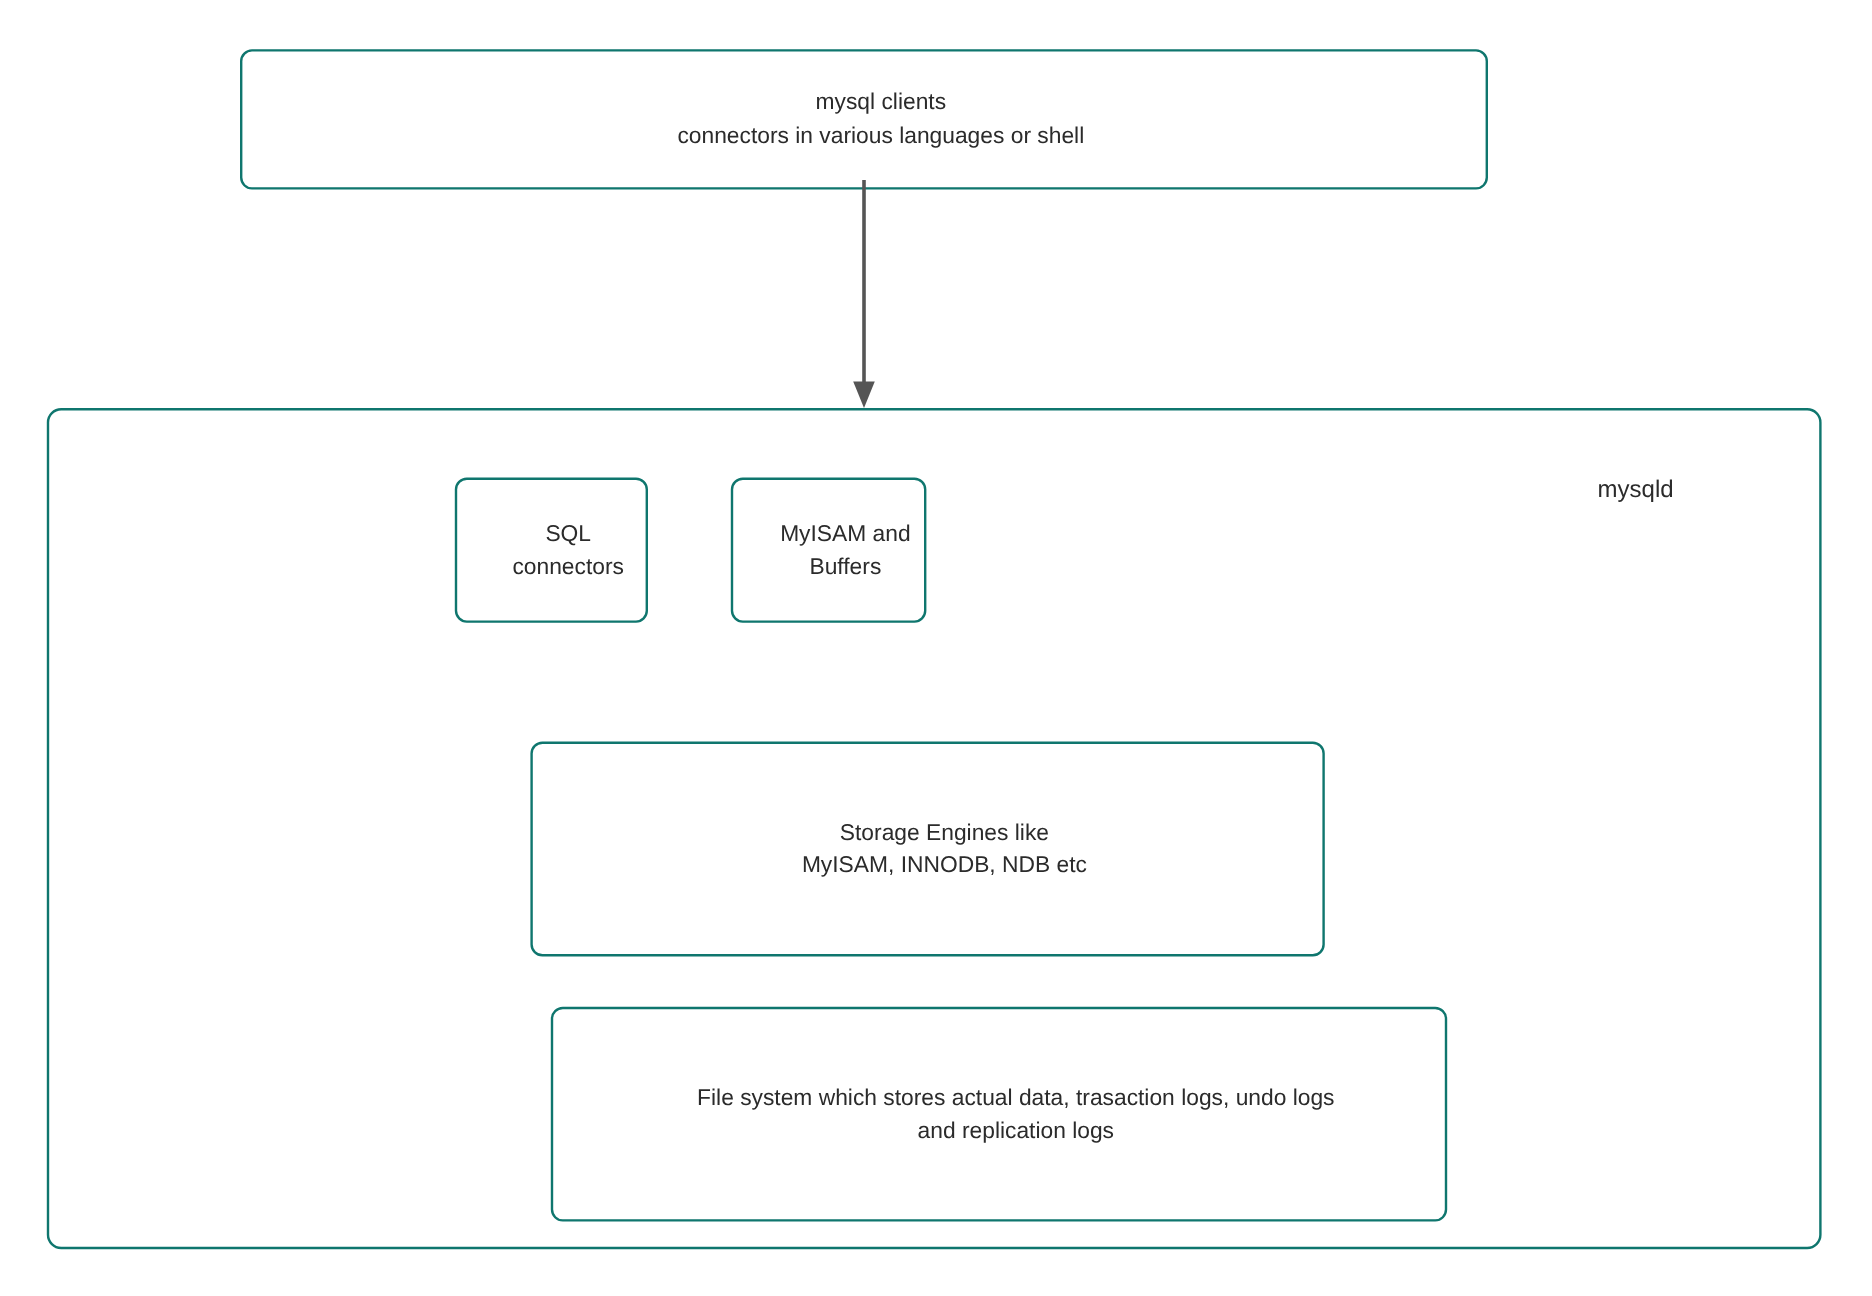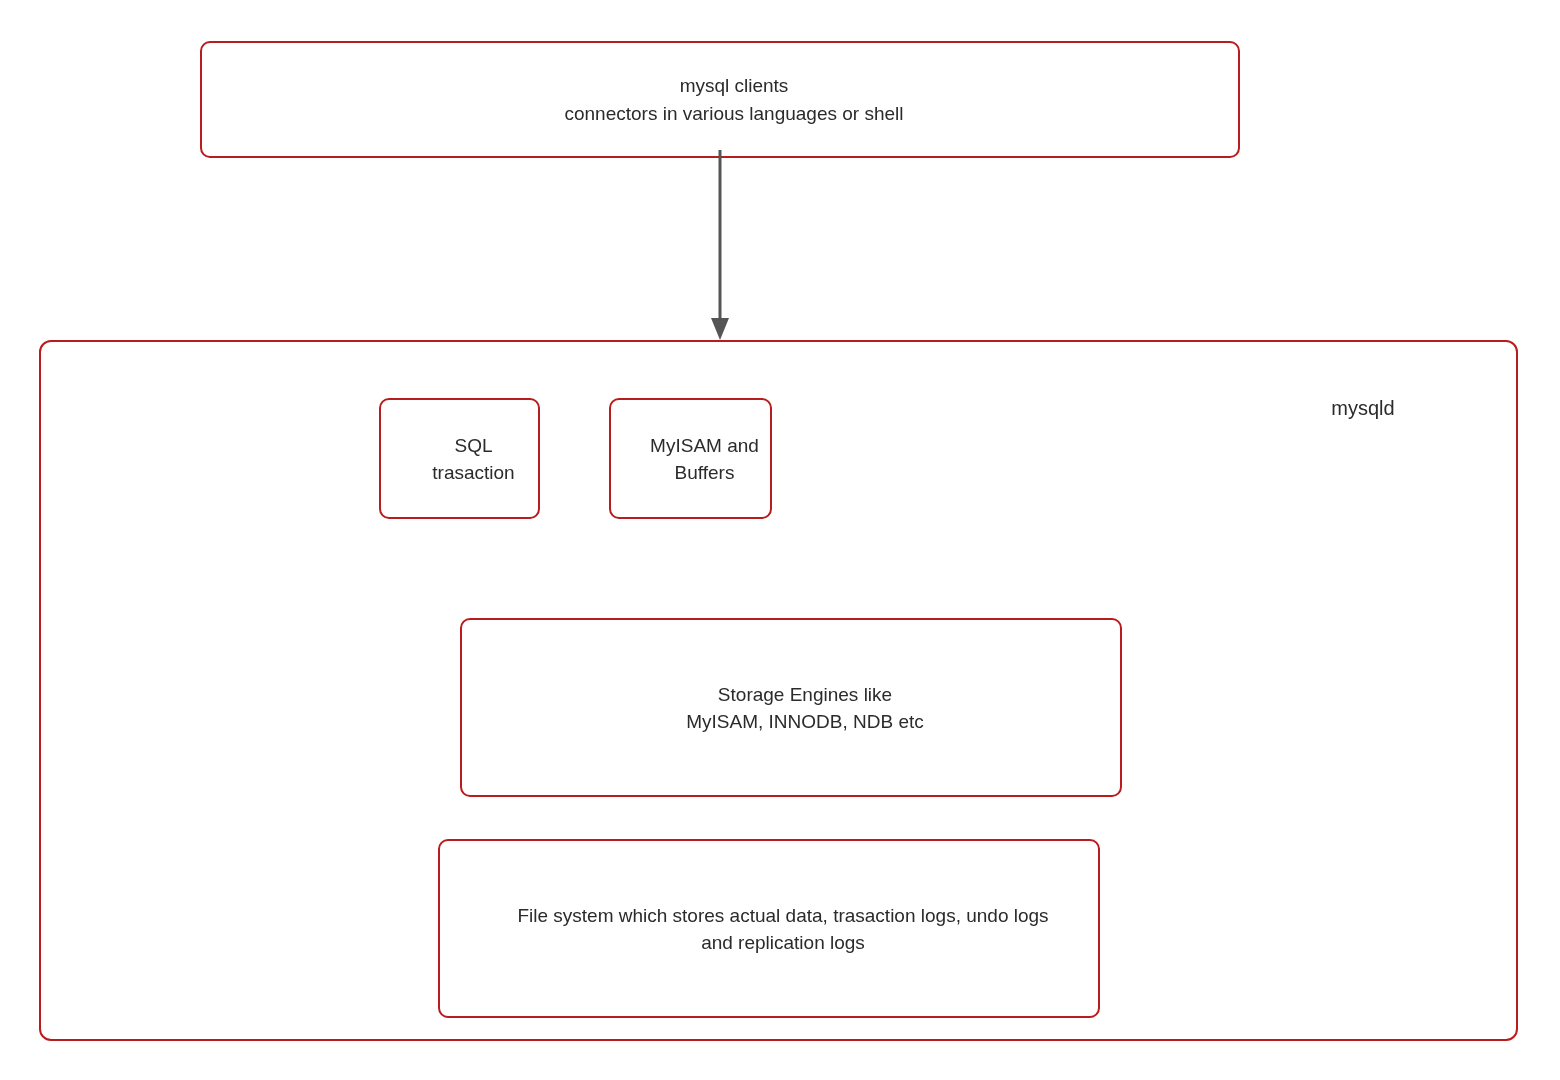--- a/index.html
+++ b/index.html
@@ -15,21 +15,21 @@
     position: relative;
     width: 1560px;
     height: 1080px;
     background: #ffffff;
     overflow: hidden;
   }
   .node {
     position: absolute;
     box-sizing: border-box;
     background: #ffffff;
-    border: 2px solid #b91c1c;
+    border: 2px solid #0f766e;
     border-radius: 10px;
     display: flex;
     align-items: center;
     justify-content: center;
     text-align: center;
     padding-left: 28px;
   }
   .node-label {
     font-size: 19px;
     line-height: 27px;
@@ -71,29 +71,29 @@
     top: 398px;
     height: 121px;
   }
   #box-nosql      { left: 119px;  width: 161px; }
   #box-sql        { left: 379px;  width: 161px; }
   #box-caches     { left: 609px;  width: 163px; }
   #box-parser     { left: 844px;  width: 161px; }
   #box-optimizer  { left: 1079px; width: 161px; }
 
   #box-storage {
-    left: 460px;
+    left: 442px;
     top: 618px;
     width: 662px;
     height: 179px;
   }
   #box-filesystem {
-    left: 438px;
+    left: 459px;
     top: 839px;
-    width: 662px;
+    width: 747px;
     height: 179px;
   }
   #box-storage .node-label,
   #box-filesystem .node-label { font-size: 19px; line-height: 27px; }
 
   
   #connector {
     position: absolute;
     left: 690px;
     top: 150px;
@@ -116,21 +116,21 @@
     <line x1="30" y1="0" x2="30" y2="172" stroke="#555555" stroke-width="3"></line>
     <polygon points="30,190 21,168 39,168" fill="#555555"></polygon>
   </svg>
 
   <div class="node" id="mysqld-container"></div>
 
   <div id="mysqld-tag">mysqld</div>
 
 
   <div class="node component-box" id="box-sql">
-    <div class="node-label">SQL trasaction</div>
+    <div class="node-label">SQL connectors</div>
   </div>
 
   <div class="node component-box" id="box-caches">
     <div class="node-label">MyISAM and
 Buffers</div>
   </div>
 
 
 
   <div class="node" id="box-storage">

